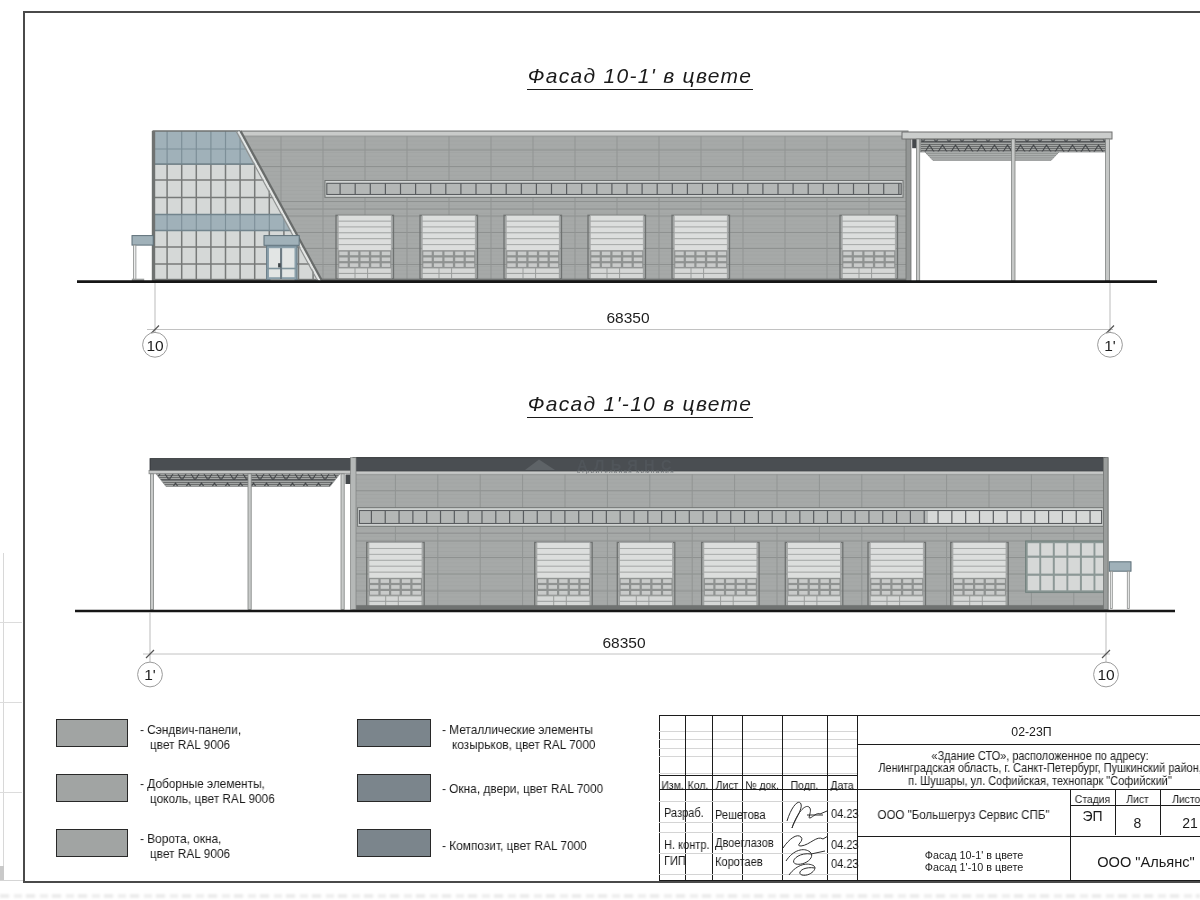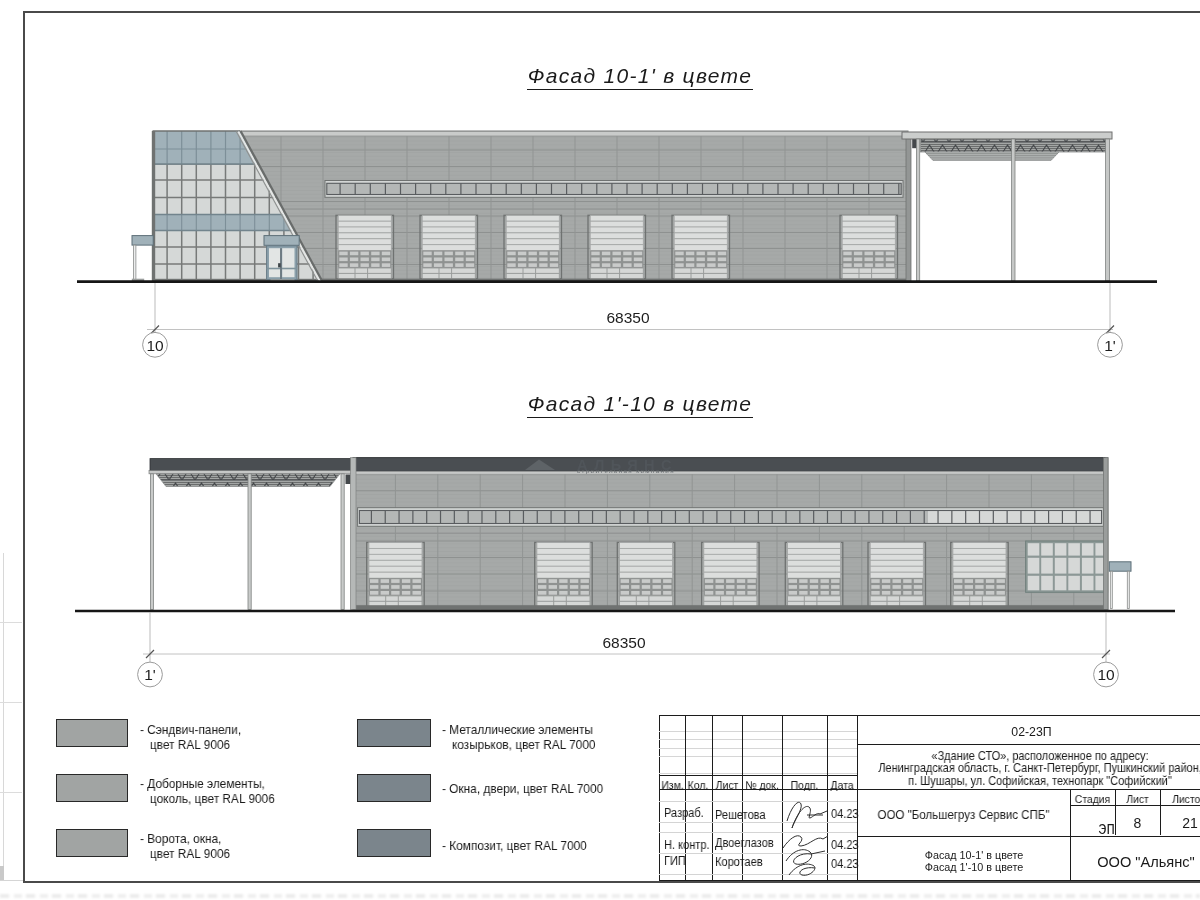--- a/index.html
+++ b/index.html
@@ -840,21 +840,21 @@
   <div class="abs" style="left:198px;top:134.8px;width:234px;text-align:center;font-size:10.8px;line-height:11.9px;">Фасад 10-1' в цвете<br>Фасад 1'-10 в цвете</div>
 
   <div class="cell" style="left:411px;top:75.3px;width:1px;height:90.4px;border-left:1.6px solid #1c1c1c;"></div>
   <div class="cell" style="left:456px;top:75.3px;width:1px;height:45.2px;border-left:1.6px solid #1c1c1c;"></div>
   <div class="cell" style="left:501px;top:75.3px;width:1px;height:45.2px;border-left:1.6px solid #1c1c1c;"></div>
   <div class="cell" style="left:411px;top:89.9px;width:189px;height:0;border-top:1.6px solid #1c1c1c;"></div>
   <div class="cell" style="left:411px;top:120.5px;width:189px;height:0;border-top:1.6px solid #1c1c1c;"></div>
   <div class="abs" style="left:411px;top:77.5px;width:45px;text-align:center;font-size:11.3px;transform:scaleX(0.92);transform-origin:50% 0;">Стадия</div>
   <div class="abs" style="left:456px;top:77.5px;width:45px;text-align:center;font-size:11.3px;transform:scaleX(0.92);transform-origin:50% 0;">Лист</div>
   <div class="abs" style="left:501px;top:77.5px;width:58px;text-align:center;font-size:11.3px;transform:scaleX(0.92);transform-origin:50% 0;">Листов</div>
-  <div class="abs" style="left:411px;top:107px;width:45px;text-align:right;font-size:14px;font-family:Liberation Mono, monospace;">ЭП</div>
+  <div class="abs" style="left:411px;top:93px;width:45px;text-align:center;font-size:14px;">ЭП</div>
   <div class="abs" style="left:456px;top:99.5px;width:45px;text-align:center;font-size:14px;">8</div>
   <div class="abs" style="left:501px;top:99.5px;width:60px;text-align:center;font-size:14px;">21</div>
 
   <div class="abs" style="left:411px;top:138.5px;width:152px;text-align:center;font-size:14.6px;white-space:nowrap;">ООО "Альянс"</div>
 </div>
 
 <div class="abs" style="left:2.5px;top:553px;width:1px;height:327px;border-left:1px solid #d8d8d8;"></div>
 <div class="abs" style="left:0;top:622px;width:22px;height:0;border-top:1px solid #dcdcdc;"></div>
 <div class="abs" style="left:0;top:702px;width:22px;height:0;border-top:1px solid #dcdcdc;"></div>
 <div class="abs" style="left:0;top:792px;width:22px;height:0;border-top:1px solid #dcdcdc;"></div>

